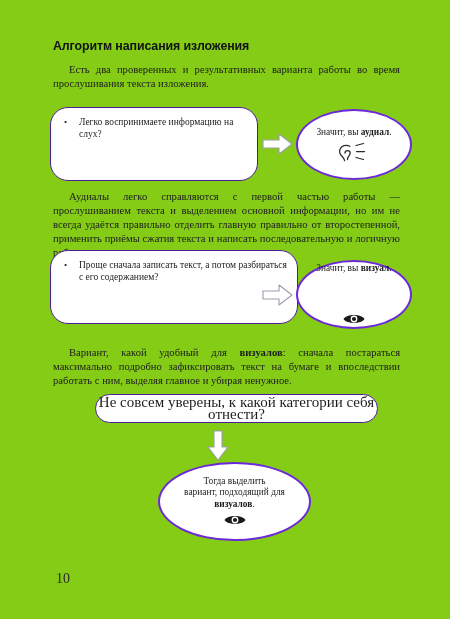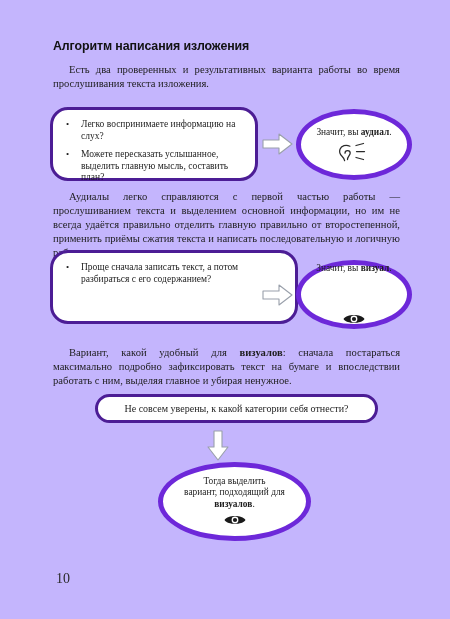--- a/index.html
+++ b/index.html
@@ -4,21 +4,21 @@
 <style>
   html, body {
     margin: 0;
     padding: 0;
     background: #ffffff;
   }
   .page {
     position: relative;
     width: 450px;
     height: 619px;
-    background: #c4b5fd;
+    background: #84cc16;
     overflow: hidden;
     font-family: "Liberation Serif", serif;
     color: #1b1b1b;
   }
 
   
   .heading {
     position: absolute;
     left: 53px;
     top: 39px;
@@ -43,21 +43,21 @@
   }
   .para b { font-weight: bold; }
 
   #para-intro { left: 53px; top: 63px; width: 347px; }
   #para-audial { left: 53px; top: 190px; width: 347px; }
   #para-visual { left: 53px; top: 346px; width: 347px; }
 
   
   .qbox {
     position: absolute;
-    border: 3px solid #4c1d95;
+    border: 1px solid #4c1d95;
     border-radius: 18px;
     background: #ffffff;
     box-sizing: border-box;
   }
   #qbox-audial { left: 50px; top: 107px; width: 208px; height: 74px; }
   #qbox-visual { left: 50px; top: 250px; width: 248px; height: 74px; }
   #qbox-unsure {
     left: 95px; top: 394px; width: 283px; height: 29px;
     border-radius: 15px;
     display: flex; align-items: center; justify-content: center;
@@ -79,31 +79,31 @@
   .bullet-list li:last-child { margin-bottom: 0; }
   .bullet-list li::before {
     content: "•";
     position: absolute;
     left: 2px;
     top: -0.5px;
     font-size: 9px;
     color: #1d1d1d;
   }
   .qbox-line {
-    font-size: 10px;
+    font-size: 15px;
     line-height: 11.6px;
     color: #1d1d1d;
     text-align: center;
     width: 100%;
   }
 
   
   .ellipse {
     position: absolute;
-    border: 5px solid #6d28d9;
+    border: 2px solid #6d28d9;
     border-radius: 50%;
     background: #ffffff;
     box-sizing: border-box;
     display: flex;
     flex-direction: column;
     align-items: center;
     justify-content: center;
   }
   #ellipse-audial { left: 296px; top: 109px; width: 116px; height: 71px; }
   #ellipse-visual { left: 296px; top: 260px; width: 116px; height: 69px; gap: 34px; }
@@ -152,21 +152,20 @@
 
 <div class="page">
 
   <div class="heading">Алгоритм написания изложения</div>
 
   <div class="para" id="para-intro">Есть два проверенных и результативных варианта работы во время прослушивания текста изложения.</div>
 
   <div class="qbox" id="qbox-audial">
     <ul class="bullet-list">
       <li>Легко воспринимаете информацию на слух?</li>
-      <li>Можете пересказать услышанное, выделить главную мысль, составить план?</li>
     </ul>
   </div>
 
   <div class="arrow-right" id="arrow-audial">
     <svg width="32" height="24" viewBox="0 0 32 24">
       <polygon points="1,8 17,8 17,2 30,12 17,22 17,16 1,16" fill="#ffffff" stroke="#9aa0ab" stroke-width="1.1" stroke-linejoin="round"></polygon>
     </svg>
   </div>
 
   <div class="ellipse" id="ellipse-audial">

